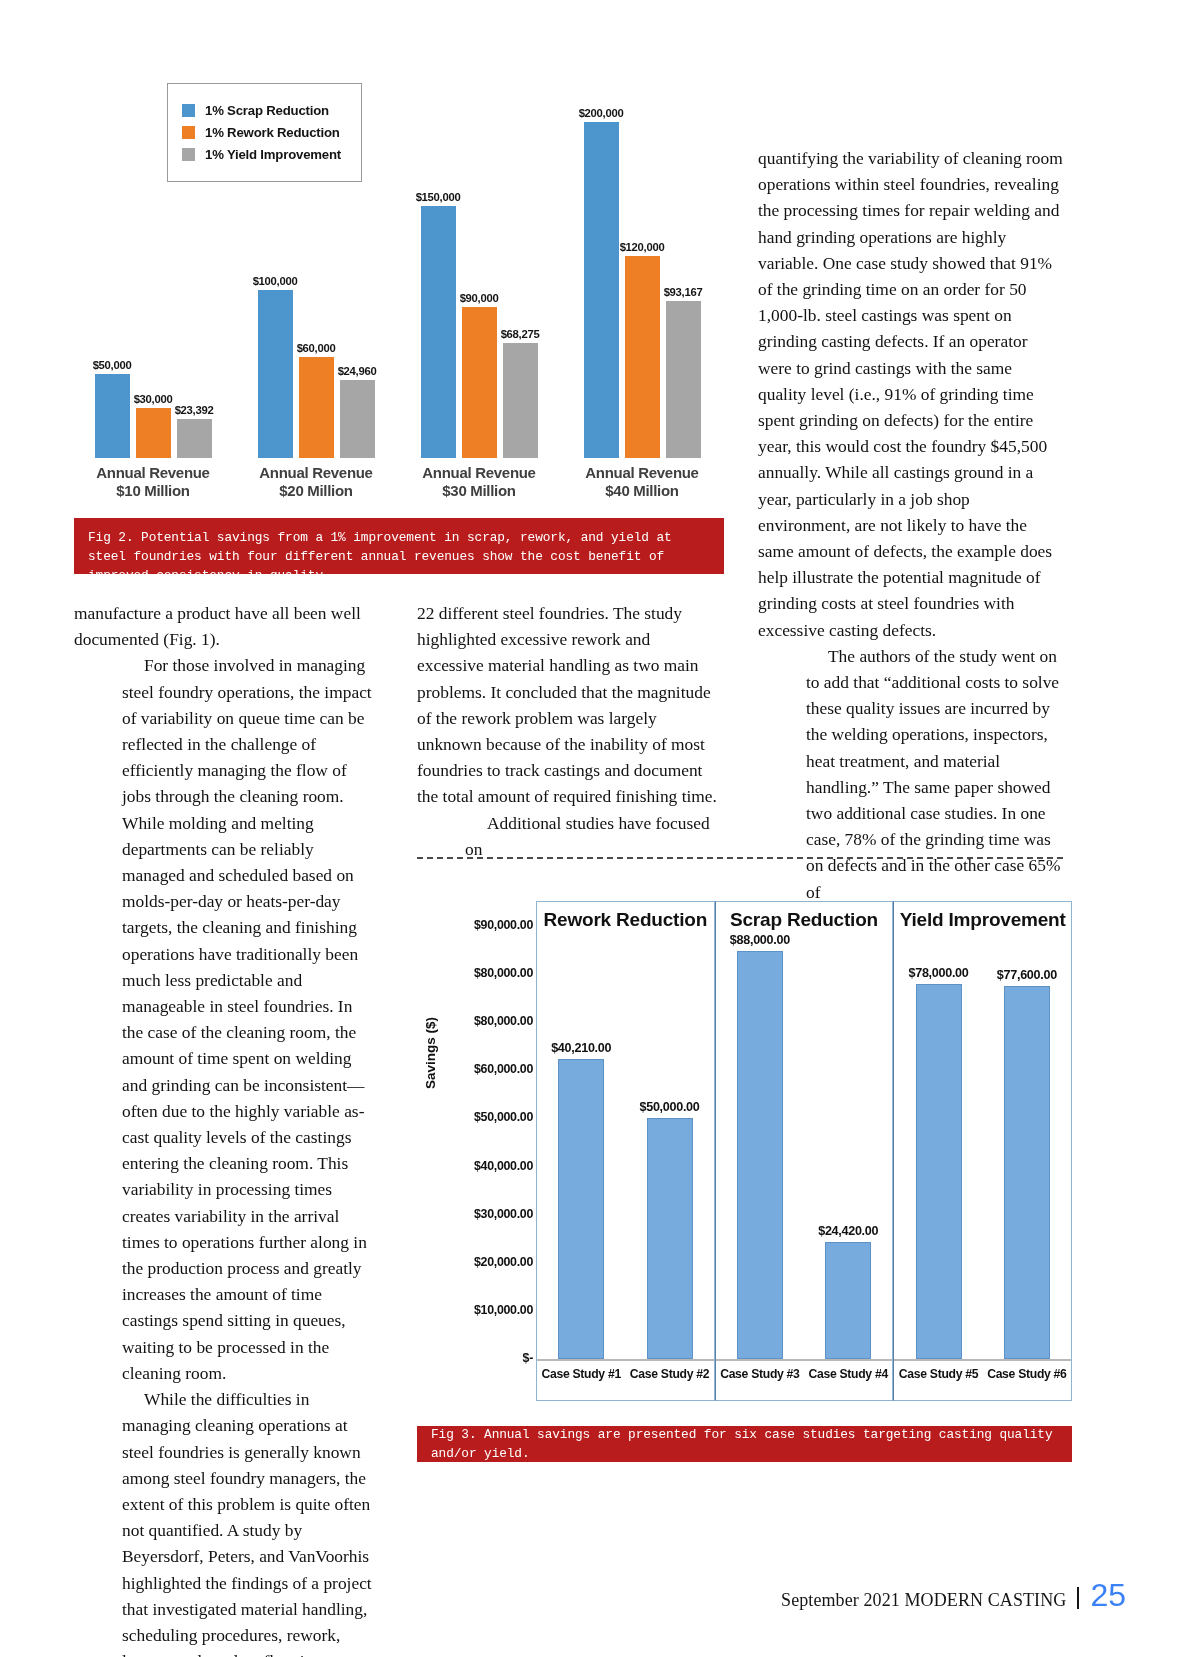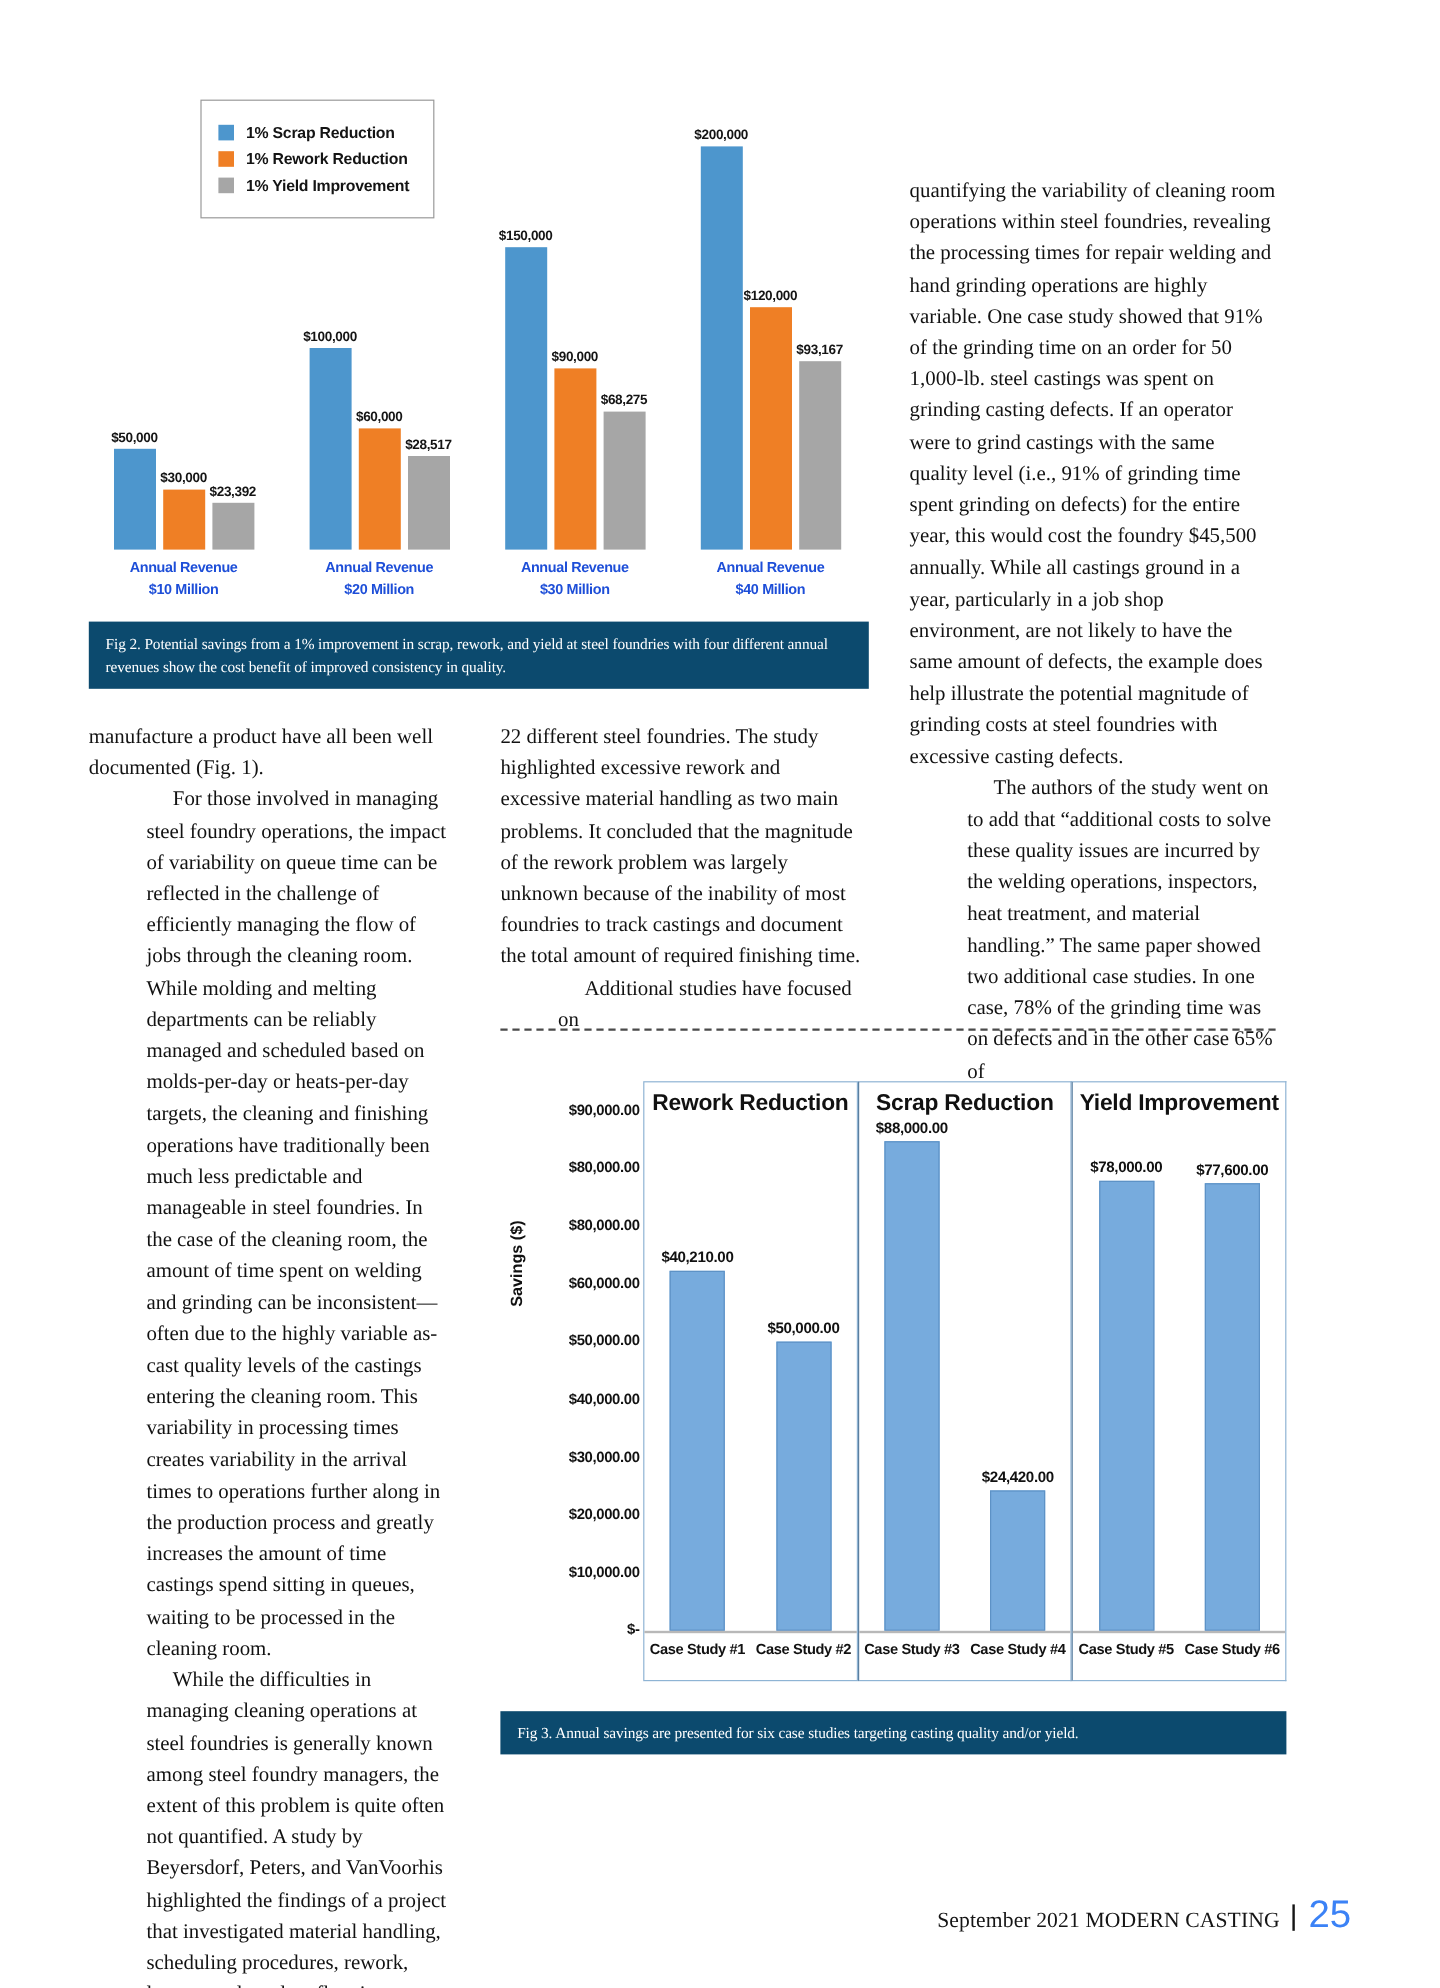--- a/index.html
+++ b/index.html
@@ -101,31 +101,31 @@
     letter-spacing: -0.3px;
   }
   .f2bar { width: 35px; }
   .f2-cat {
     position: absolute;
     top: 404px;
     width: 130px;
     text-align: center;
     font-family: "Liberation Sans", sans-serif;
     font-weight: bold;
-    font-size: 12px;
+    font-size: 15px;
     line-height: 18px;
-    color: #1d4ed8;
+    color: #404040;
     letter-spacing: -0.3px;
   }
 
   .caption {
     position: absolute;
-    background: #0c4a6e;
+    background: #b91c1c;
     color: #ffffff;
-    font-family: Liberation Serif, serif;
+    font-family: Liberation Mono, monospace;
     font-size: 12.8px;
     line-height: 19px;
     padding: 10px 14px;
     box-sizing: border-box;
     letter-spacing: -0.1px;
   }
   #fig2-caption {
     left: 74px;
     top: 518px;
     width: 650px;
@@ -362,21 +362,21 @@
           <div class="f2bars">
             <div class="f2bar-wrap">
               <div class="f2val">$100,000</div>
               <div class="f2bar" title="1% Scrap Reduction $100,000" style="background: rgb(77, 150, 205); height: 168px;"></div>
             </div>
             <div class="f2bar-wrap">
               <div class="f2val">$60,000</div>
               <div class="f2bar" title="1% Rework Reduction $60,000" style="background: rgb(239, 127, 37); height: 101px;"></div>
             </div>
             <div class="f2bar-wrap">
-              <div class="f2val">$28,517</div>
+              <div class="f2val">$24,960</div>
               <div class="f2bar" title="1% Yield Improvement $46,583" style="background: rgb(166, 166, 166); height: 78px;"></div>
             </div>
           </div>
           <div class="f2-cat">
             <div>Annual Revenue</div>
             <div>$20 Million</div>
           </div>
         </div>
         <div class="f2group" style="left: 340px;">
           <div class="f2bars">

